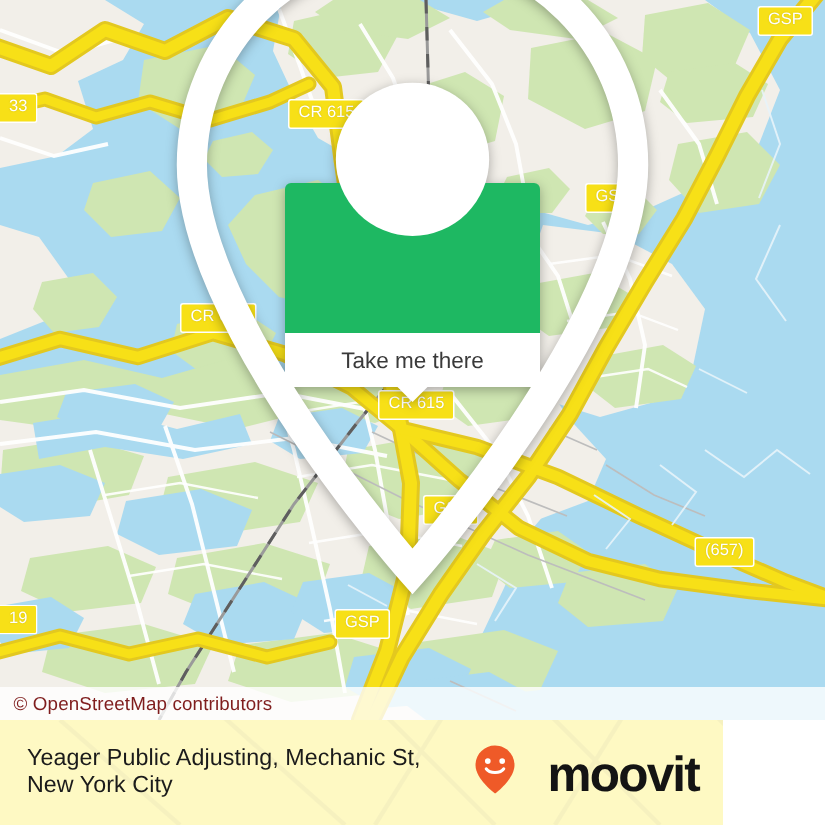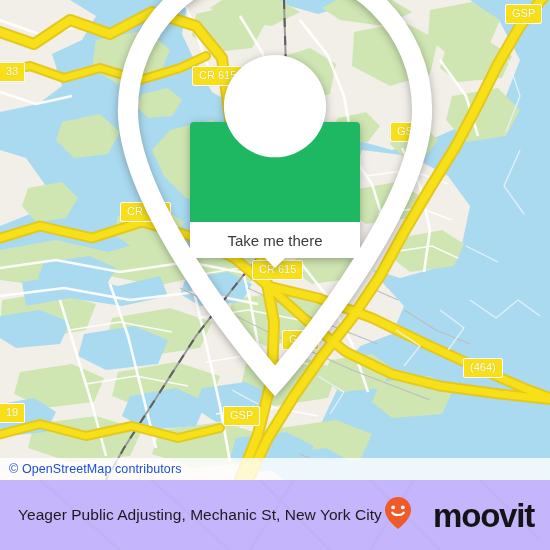--- a/index.html
+++ b/index.html
@@ -12,21 +12,21 @@
 
   
   #map{position:absolute;left:0;top:0;width:550px;height:480px;overflow:hidden;background:#aadaf0;}
   #map svg{display:block;width:550px;height:480px;}
 
   
   #attribution{
     position:absolute;left:0;bottom:0;width:550px;height:22px;
     background:rgba(255,255,255,0.80);
     display:flex;align-items:center;
-    font-size:12.5px;color:#1d4ed8;letter-spacing:.1px;
+    font-size:12.5px;color:#7f1d1d;letter-spacing:.1px;
     padding-left:9px;box-sizing:border-box;
   }
 
   
   .shield{
     position:absolute;
     background:#f7e017;
     border:1.6px solid #ffffff;
     border-radius:2px;
     color:#ffffff;
@@ -59,22 +59,22 @@
   #popup-tail{
     position:absolute;left:50%;margin-left:-11px;bottom:-10px;
     width:0;height:0;
     border-left:11px solid transparent;
     border-right:11px solid transparent;
     border-top:11px solid #ffffff;
   }
 
   
   #footer{
-    position:absolute;left:0;top:480px;width:550px;height:70px;
-    background:#c4b5fd;overflow:hidden;
+    position:absolute;left:0;top:480px;width:482px;height:70px;
+    background:#fef9c3;overflow:hidden;
   }
   #footer-ghost{position:absolute;left:0;top:-480px;width:550px;height:550px;opacity:.07;}
   #footer-row{
     position:relative;width:100%;height:100%;
     display:flex;align-items:center;justify-content:space-between;
     padding:0 16px 0 18px;box-sizing:border-box;
   }
   #footer-title{font-size:15.5px;color:#1b1b1b;letter-spacing:.05px;}
   #brand{display:flex;align-items:center;gap:18px;}
   #brand-word{
@@ -249,21 +249,21 @@
       </g>
     </svg>
 
     <div class="shield clip-l" style="left:0px;top:62px;">33</div>
     <div class="shield" style="left:192px;top:66px;">CR 615</div>
     <div class="shield" style="left:505px;top:4px;">GSP</div>
     <div class="shield" style="left:390px;top:122px;">GSP</div>
     <div class="shield" style="left:120px;top:202px;">CR 658</div>
     <div class="shield" style="left:252px;top:260px;">CR 615</div>
     <div class="shield" style="left:282px;top:330px;">GSP</div>
-    <div class="shield" style="left:463px;top:358px;">(464)</div>
+    <div class="shield" style="left:463px;top:358px;">(657)</div>
     <div class="shield" style="left:223px;top:406px;">GSP</div>
     <div class="shield clip-l" style="left:0px;top:403px;">19</div>
 
     <div id="popup">
       <div id="popup-head">
         <span>
           <svg width="50" height="62" viewBox="0 0 50 62" fill="none">
             <path d="M25 4 C14.5 4 6 12.5 6 23 C6 36.5 25 58 25 58 C25 58 44 36.5 44 23 C44 12.5 35.5 4 25 4 Z" stroke="#ffffff" stroke-width="2.6" fill="none"></path>
             <circle cx="25" cy="22.5" r="6.6" fill="#ffffff"></circle>
           </svg>

